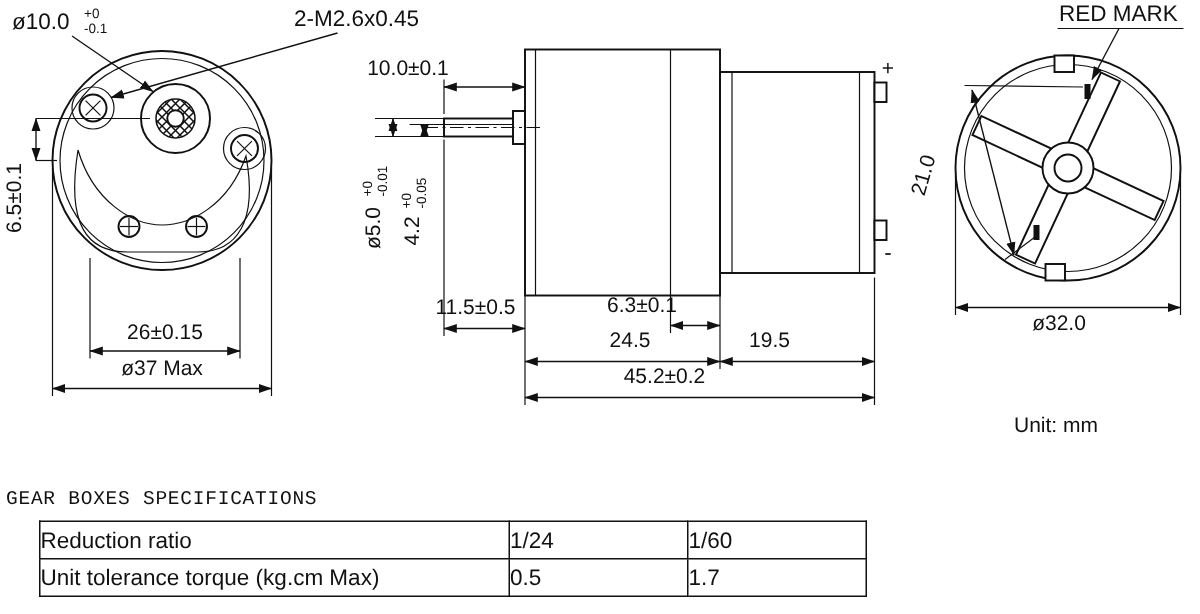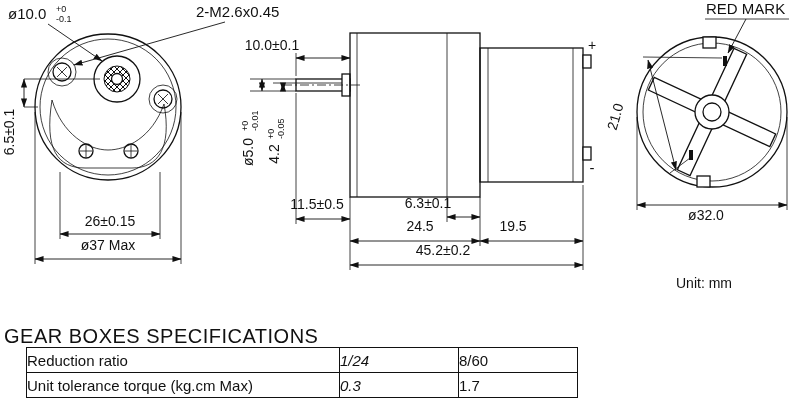--- a/index.html
+++ b/index.html
@@ -5,25 +5,25 @@
   html,body{margin:0;padding:0;background:#fff;width:800px;height:409px;overflow:hidden;
     font-family:"Liberation Sans", sans-serif;color:#111;}
   .stage{position:relative;width:800px;height:409px;background:#fff;}
   svg{position:absolute;left:0;top:0;}
   svg text{fill:#111;font-family:"Liberation Sans", sans-serif;}
   .dim{stroke:#111;stroke-width:0.9;fill:none;}
   .thin{stroke:#111;stroke-width:0.8;fill:none;}
   .outline{stroke:#111;stroke-width:1.3;fill:none;}
   .outline-f{stroke:#111;stroke-width:1.3;fill:#fff;}
   .cl{stroke:#111;stroke-width:0.8;stroke-dasharray:9 3 2 3;fill:none;}
-  .spec-title{position:absolute;left:4px;top:325px;font-size:20px;letter-spacing:0.5px;}
+  .spec-title{position:absolute;left:4px;top:325px;font-size:13px;letter-spacing:0.5px;font-family:Liberation Mono, monospace;}
   table.spec{position:absolute;left:2px;top:347px;border-collapse:collapse;table-layout:fixed;margin-left:24px;}
   table.spec td{border:1.6px solid #111;font-size:15px;height:24px;padding:0;}
   td.c0{width:312px;padding-left:6px;}
-  td.c1{width:118px;padding-left:38px;font-style:italic;}
+  td.c1{width:118px;padding-left:38px;}
   td.c2{width:118px;padding-left:14px;}
 </style>
 </head>
 <body>
 
 <div class="stage">
 
 <svg width="800" height="322" viewBox="0 0 800 322">
   <defs>
     <marker id="arr" viewBox="0 0 10 10" refX="9.5" refY="5" markerWidth="10" markerHeight="10" orient="auto-start-reverse">
@@ -221,23 +221,23 @@
   </g>
 </svg>
 
 <div class="spec-title">GEAR BOXES SPECIFICATIONS</div>
 
 <table class="spec">
   <tbody>
         <tr>
     <td class="c0">Reduction ratio</td>
     <td class="c1">1/24</td>
-    <td class="c2">8/60</td>
+    <td class="c2">1/60</td>
   </tr>
   <tr>
     <td class="c0">Unit tolerance torque (kg.cm Max)</td>
-    <td class="c1">0.3</td>
+    <td class="c1">0.5</td>
     <td class="c2">1.7</td>
   </tr>
 </tbody>
     </table>
 
 </div>
 
 </body></html>

